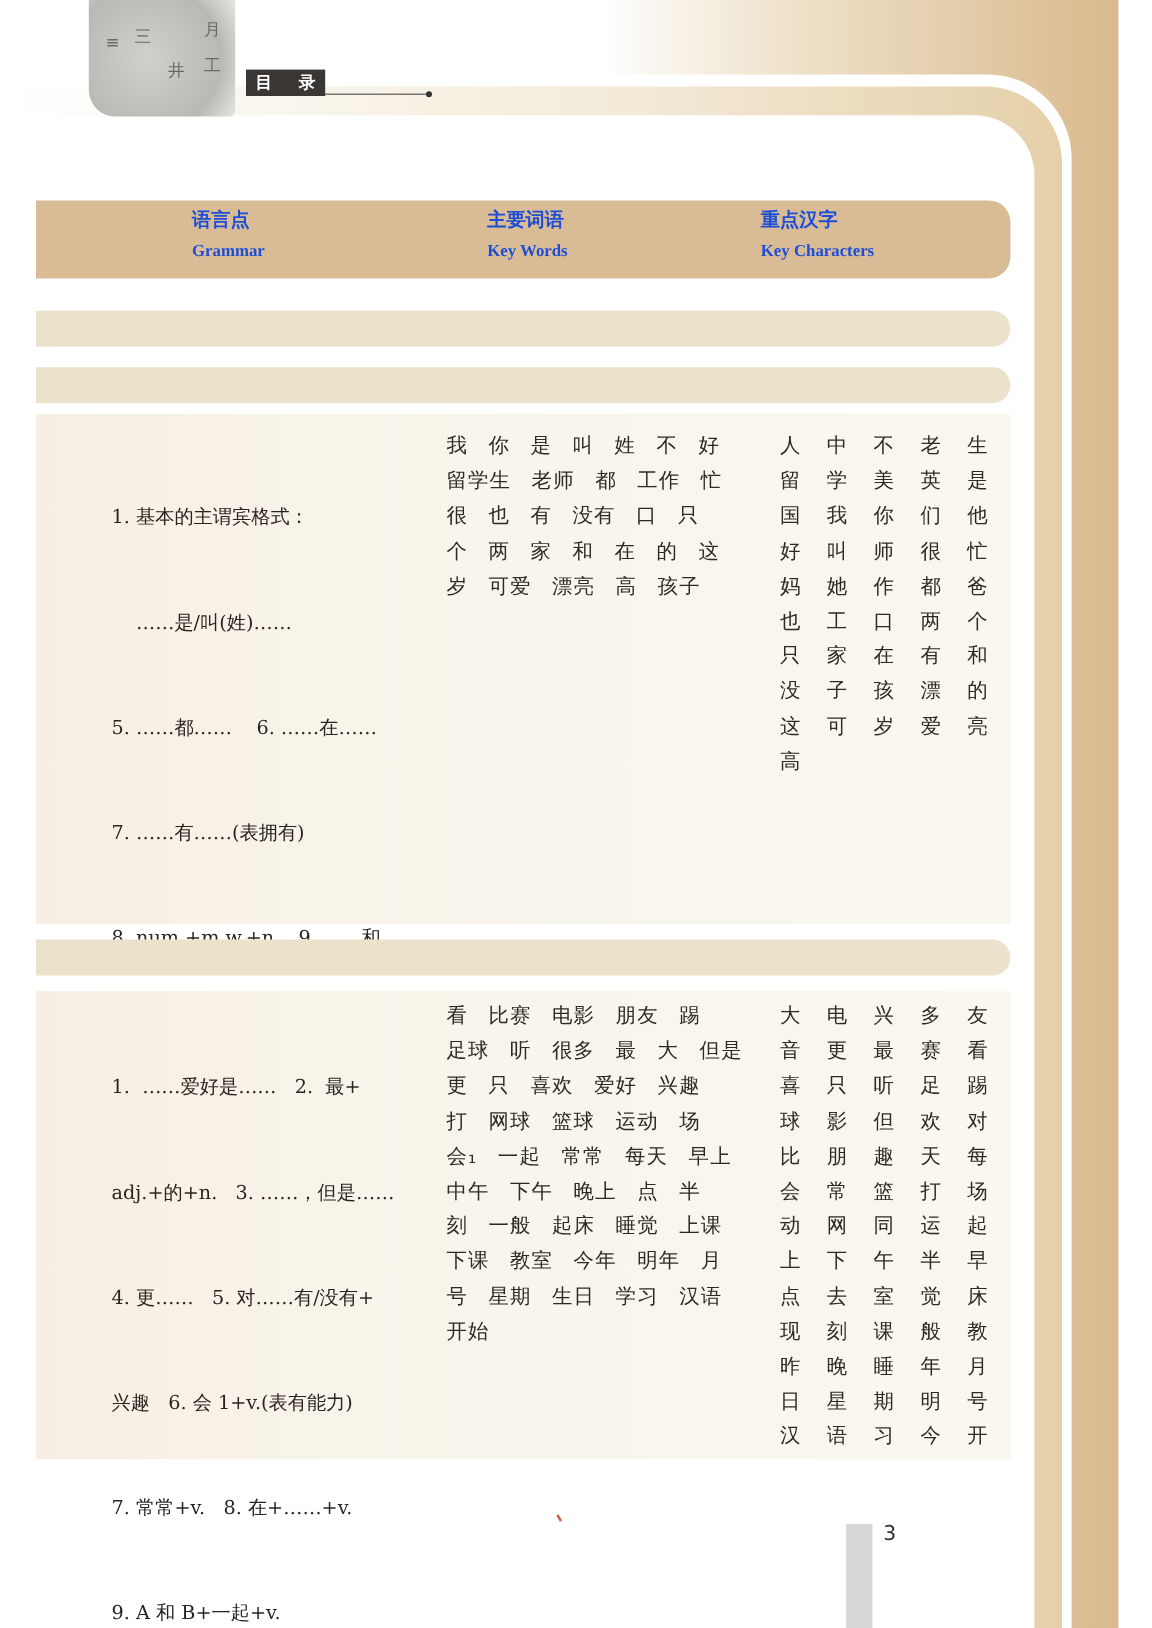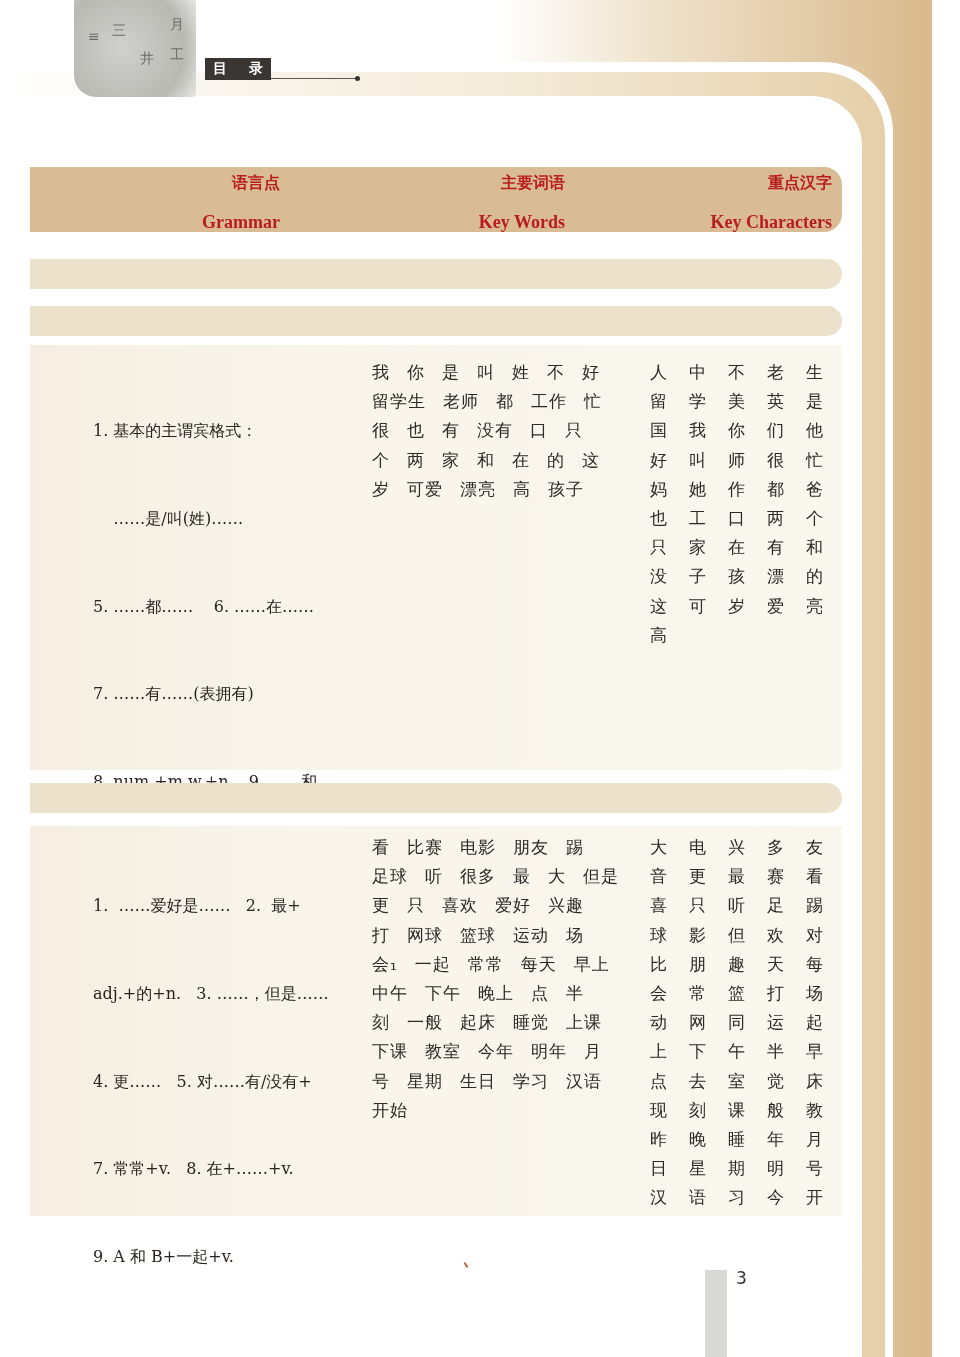--- a/index.html
+++ b/index.html
@@ -47,25 +47,25 @@
     position:absolute; left:271px; top:78px; width:86px; height:1px; background:#555;
   }
   .toc-dot {
     position:absolute; left:355px; top:76px; width:5px; height:5px; border-radius:50%; background:#333;
   }
   .header-bar {
     position:absolute; left:30px; top:167px; width:812px; height:65px;
     background:#d9bc95; border-radius:0 18px 18px 0;
   }
   .hcol {
-    position:absolute; top:6px; text-align:right; font-weight:bold; color:#b91c1c;
+    position:absolute; top:6px; text-align:left; font-weight:bold; color:#1d4ed8;
     font-family:"Liberation Serif",serif;
   }
   .hcol .zh { font-size:16px; font-family:"DejaVu Sans",sans-serif; font-weight:bold; }
-  .hcol .en { font-size:18px; margin-top:18px; }
+  .hcol .en { font-size:14px; margin-top:8px; }
   .stripe {
     position:absolute; left:30px; width:812px; height:30px;
     background:#ece2cc; border-radius:0 16px 16px 0;
   }
   .section {
     position:absolute; left:30px; width:812px;
     background:linear-gradient(90deg, #f6eee2 0%, #f8f4ea 30%, #faf7ef 100%);
   }
   .gram {
     position:absolute; left:93px; font-size:16px; line-height:29.2px; color:#2a2420;
@@ -116,25 +116,25 @@
   <span>录</span>
 </div>
 <div class="toc-line"></div>
 <div class="toc-dot"></div>
 
 <div class="header-bar">
   <div class="hcol" style="left:130px;width:120px">
     <div class="zh">语言点</div>
     <div class="en">Grammar</div>
   </div>
-  <div class="hcol" style="left:395px;width:140px">
+  <div class="hcol" style="left:376px;width:140px">
     <div class="zh">主要词语</div>
     <div class="en">Key Words</div>
   </div>
-  <div class="hcol" style="left:632px;width:170px">
+  <div class="hcol" style="left:604px;width:170px">
     <div class="zh">重点汉字</div>
     <div class="en">Key Characters</div>
   </div>
 </div>
 
 <div class="stripe" style="top:259px"></div>
 <div class="stripe" style="top:306px"></div>
 <div class="section" style="top:345px;height:425px"></div>
 
 <div class="gram" style="top:358px">
@@ -257,20 +257,21 @@
     </div>
   </div>
 
 <div class="stripe" style="top:783px"></div>
 <div class="section" style="top:826px;height:390px"></div>
 
 <div class="gram" style="top:833px">
   <div>1.  ……爱好是……   2.  最+</div>
   <div>adj.+的+n.   3. ……，但是……</div>
   <div>4. 更……   5. 对……有/没有+</div>
+  <div>兴趣   6. 会 1+v.(表有能力)</div>
   <div>7. 常常+v.   8. 在+……+v.</div>
   <div>9. A 和 B+一起+v.</div>
   
   
   
 </div>
 
 <div class="words" style="top:833px" id="words-1">
     <div class="row">
       <span class="w">看</span>

